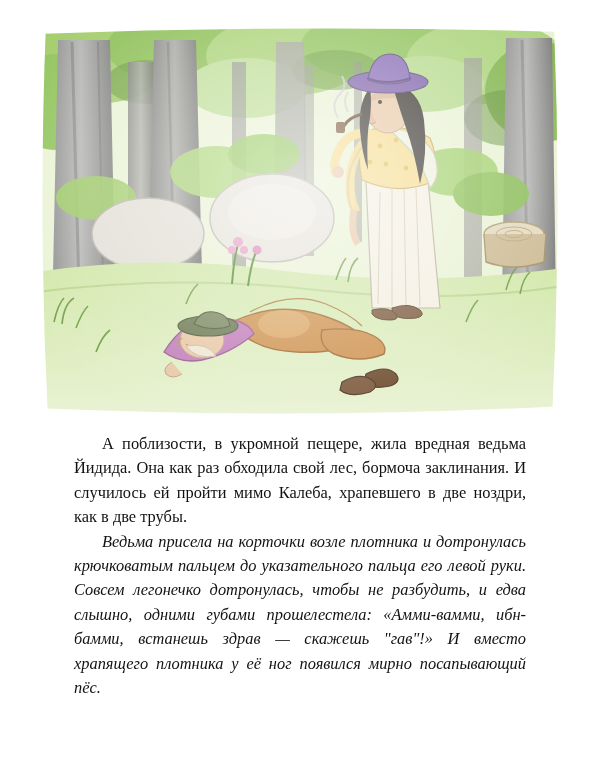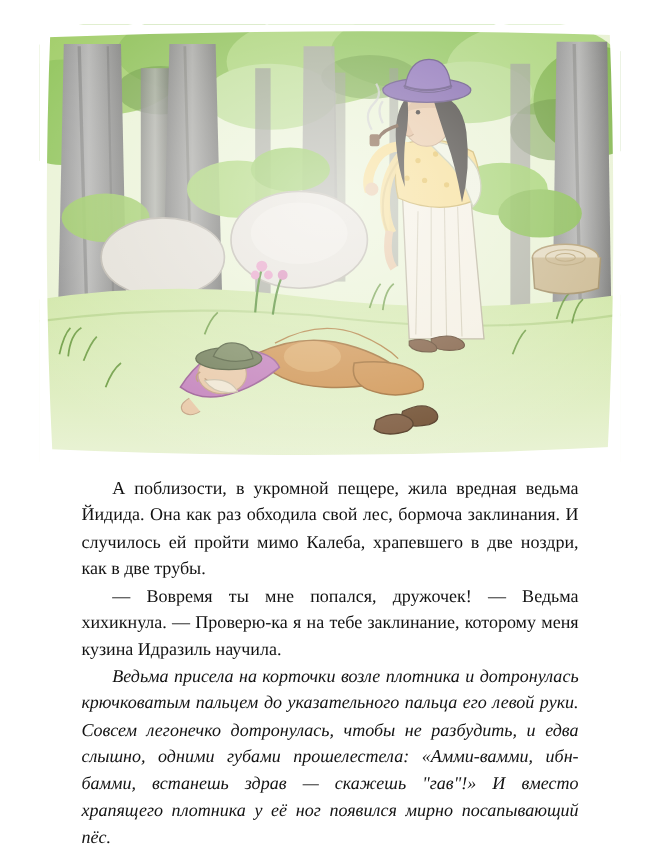--- a/index.html
+++ b/index.html
@@ -254,17 +254,16 @@
 
       <path d="M0,0 L528,0 L528,10 Q264,2 0,12 Z" fill="#ffffff"></path>
       <path d="M0,386 Q264,398 528,384 L528,398 L0,398 Z" fill="#ffffff"></path>
       <path d="M0,0 L10,0 Q2,200 12,398 L0,398 Z" fill="#ffffff"></path>
       <path d="M528,0 L518,0 Q526,200 516,398 L528,398 Z" fill="#ffffff"></path>
     </svg>
   </div>
 
   <div class="textblock">
     <p class="para">А поблизости, в укромной пещере, жила вредная ведьма Йидида. Она как раз обходила свой лес, бормоча заклинания. И случилось ей пройти мимо Калеба, храпевшего в две ноздри, как в две трубы.</p>
-    <p class="para">— Вовремя ты мне попался, дружочек! — Ведьма хихикнула. — Проверю-ка я на тебе заклинание, которому меня кузина Идразиль научила.</p>
     <p class="para">Ведьма присела на корточки возле плотника и дотронулась крючковатым пальцем до указательного пальца его левой руки. Совсем легонечко дотронулась, чтобы не разбудить, и едва слышно, одними губами прошелестела: «Амми-вамми, ибн-бамми, встанешь здрав — скажешь "гав"!» И вместо храпящего плотника у её ног появился мирно посапывающий пёс.</p>
   </div>
 
 </div>
 
 </body></html>

